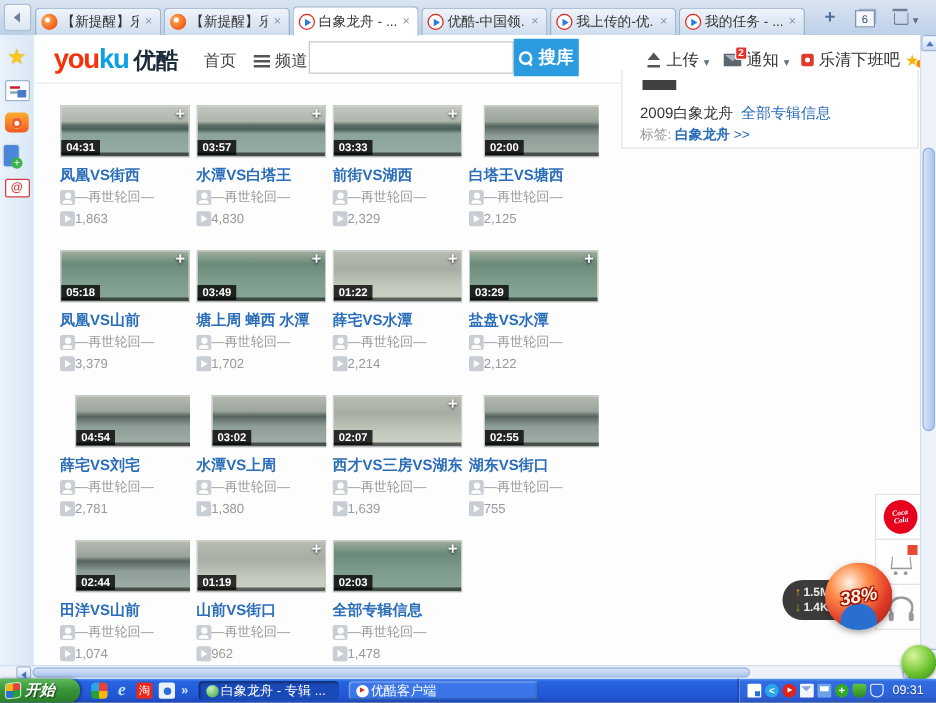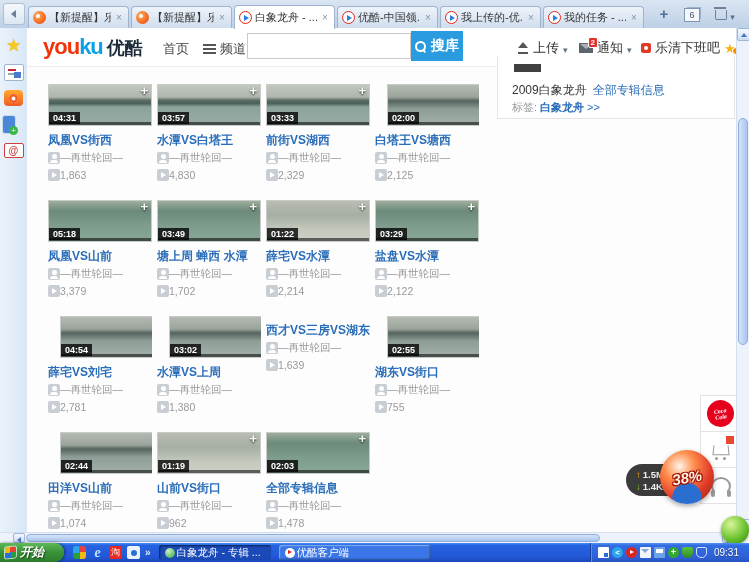--- a/index.html
+++ b/index.html
@@ -447,20 +447,23 @@
             <span class="mini person"></span>
             <span>—再世轮回—</span>
           </div>
         <div class="meta">
             <span class="mini play"></span>
             <span>1,380</span>
           </div>
       </div>
 
       <div class="cell">
+        <a class="thumb vc">
+            <span class="dur">02:07</span>
+          </a>
         <a class="vtitle">西才VS三房VS湖东</a>
         <div class="meta">
             <span class="mini person"></span>
             <span>—再世轮回—</span>
           </div>
         <div class="meta">
             <span class="mini play"></span>
             <span>1,639</span>
           </div>
       </div>

